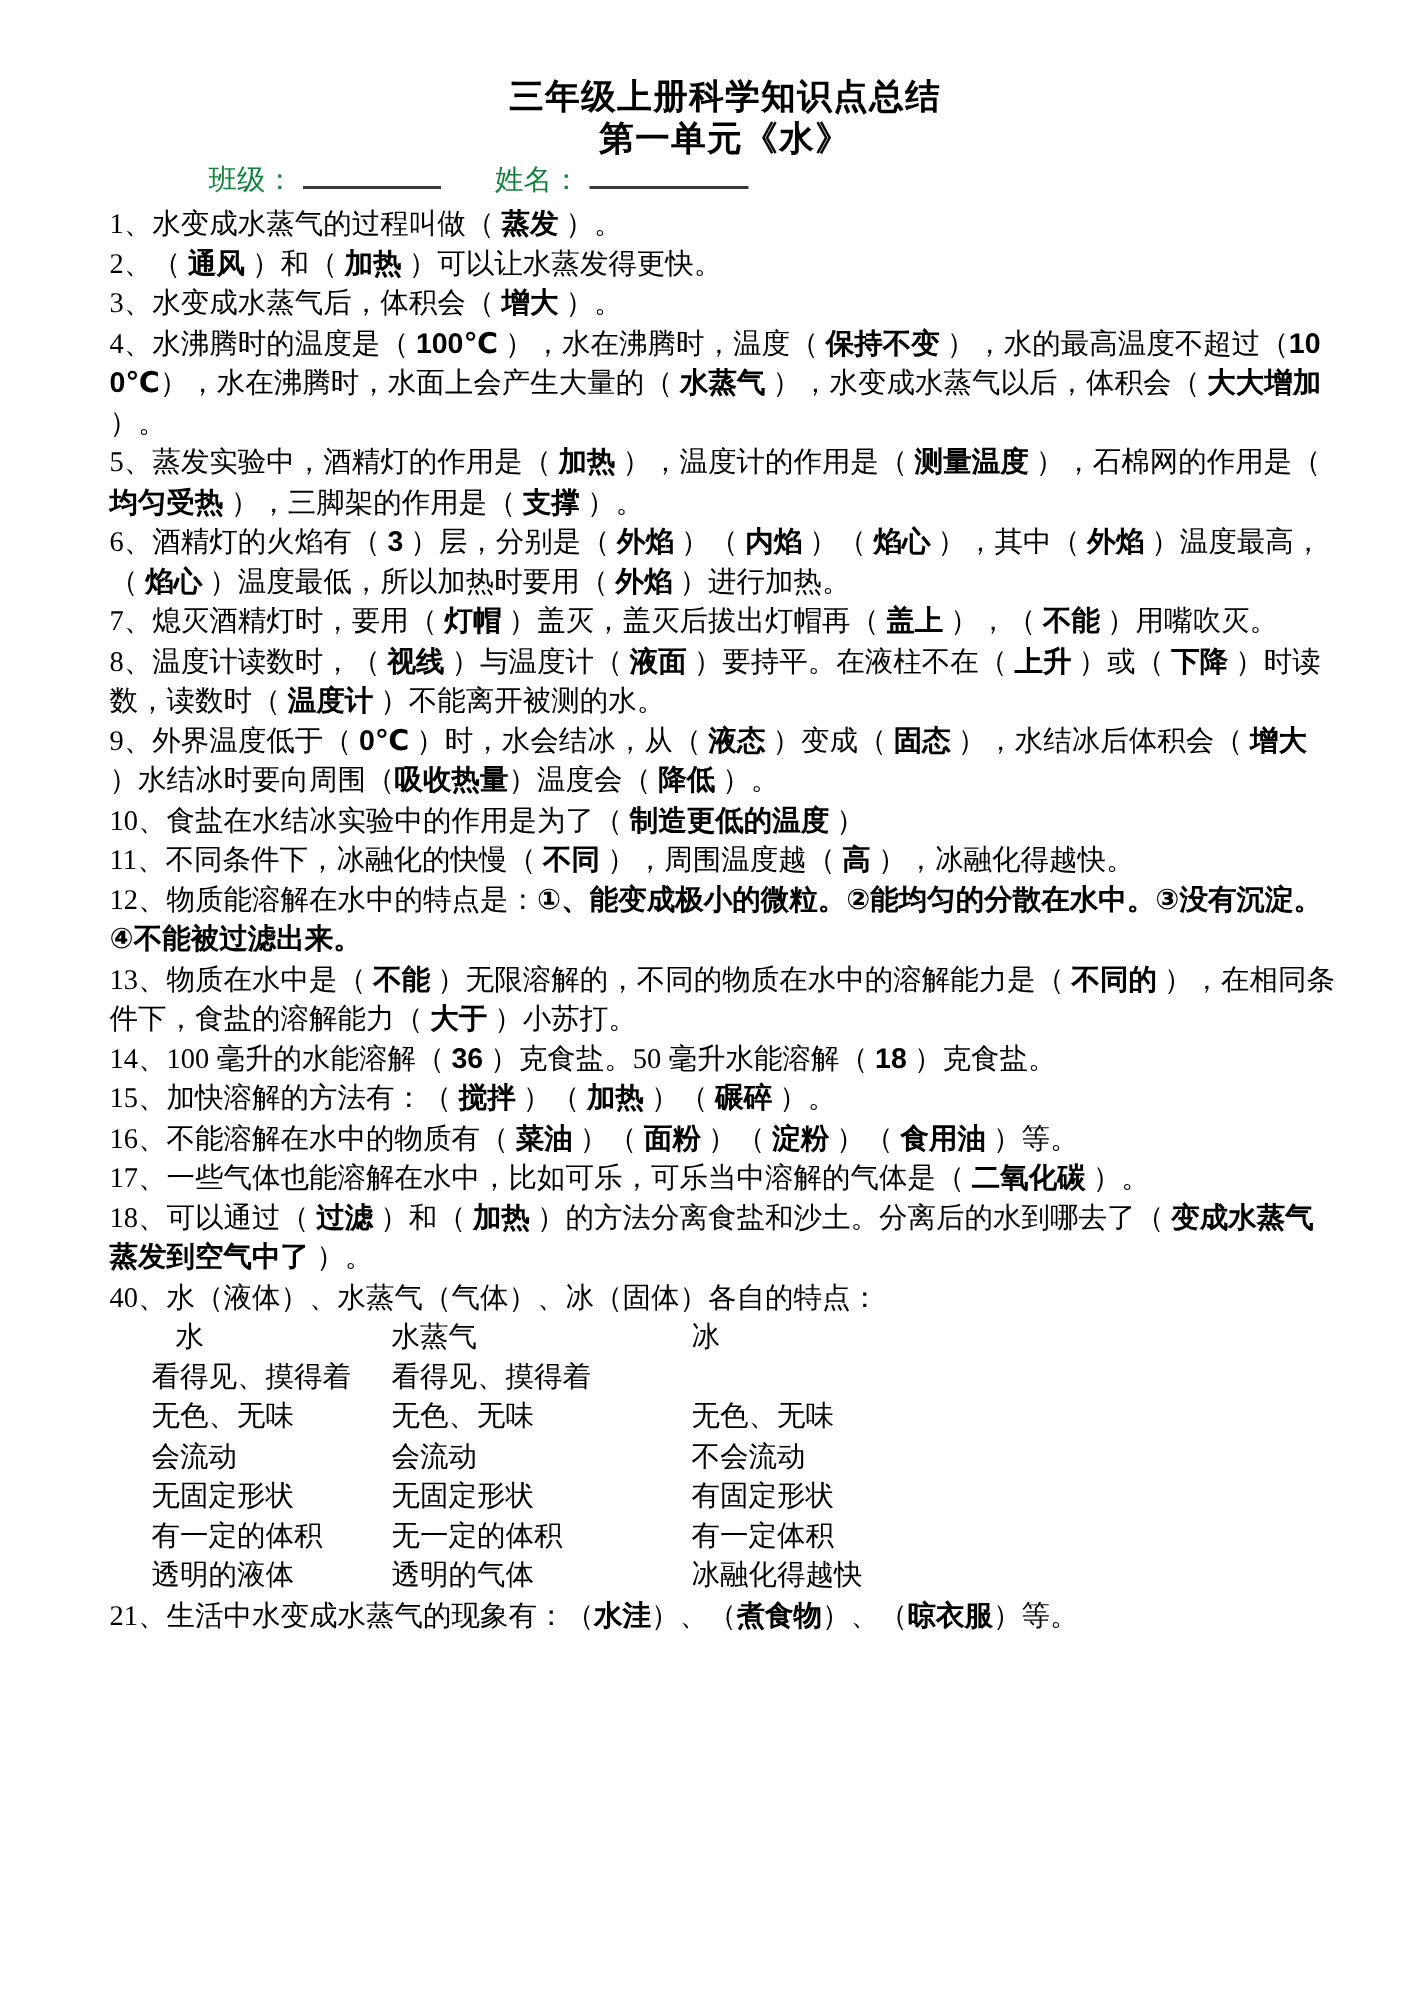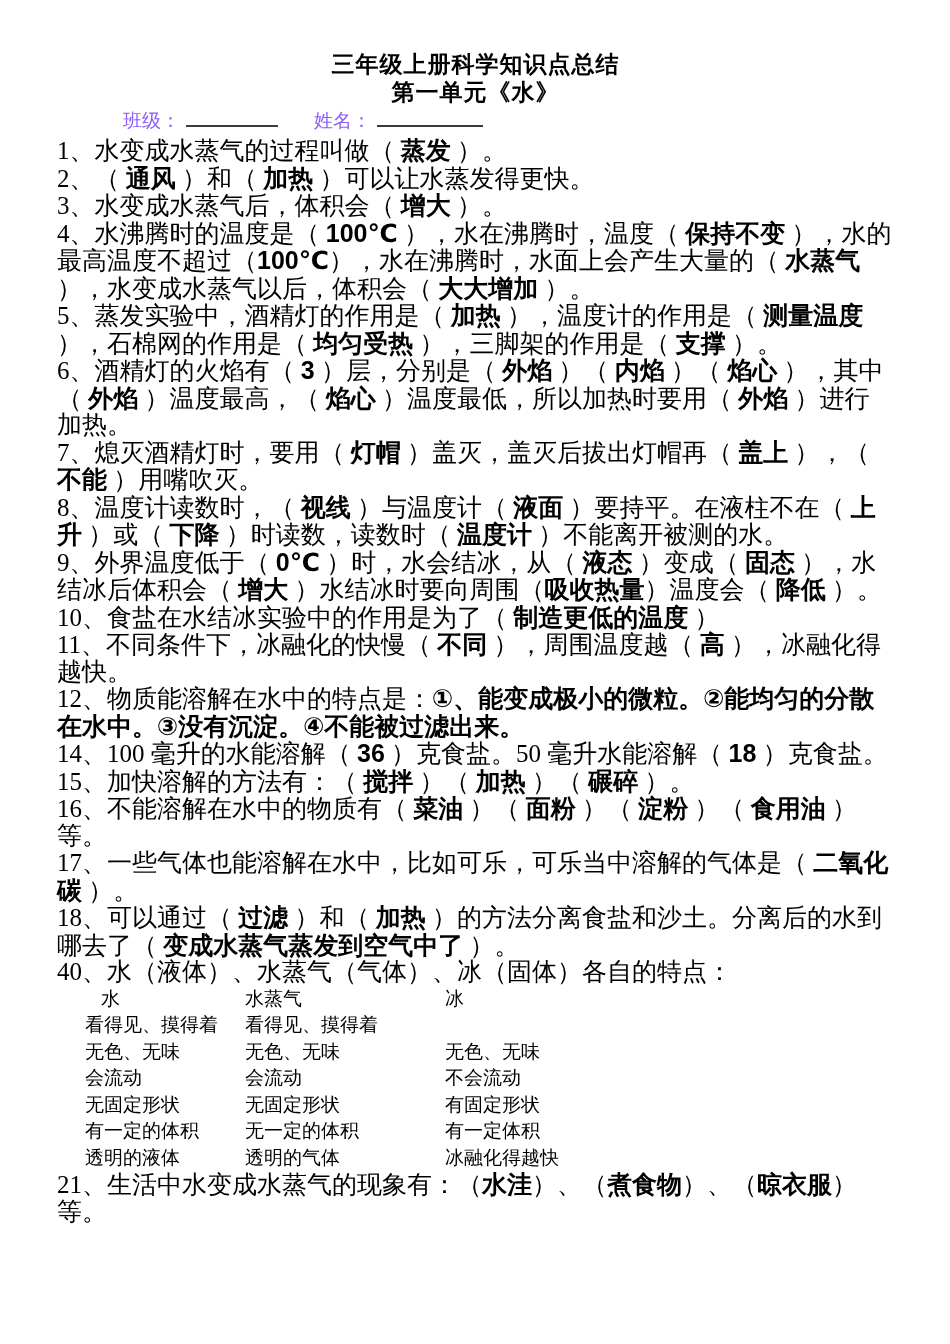--- a/index.html
+++ b/index.html
@@ -2,36 +2,36 @@
 <html lang="zh"><head>
 <meta charset="utf-8">
 <style>
   * { margin:0; padding:0; box-sizing:border-box; }
   html,body { background:#ffffff; }
   body {
     width:950px; height:1344px; overflow:hidden;
     font-family:"Liberation Serif","DejaVu Serif",serif;
     color:#000;
   }
-  .page { padding:50px 56px 0 57px; }
+  .page { padding:50px 56px 0 57px;margin-left:16px; }
   .doc-title, .unit-title {
     text-align:center; font-weight:700; font-size:23px; line-height:28px;
     font-family:"Liberation Sans","DejaVu Sans",sans-serif;
     letter-spacing:1px;
   }
   .info-line { font-size:19px; line-height:26px; padding-left:66px; margin:2px 0 3px 0; }
-  .info-label { color:#8b5cf6; }
+  .info-label { color:#15803d; }
   .blank {
     display:inline-block; height:15px;
     border-bottom:2px solid #3a3a3a;
     vertical-align:baseline;
   }
   .blank-class { width:92px; margin:0 36px 0 6px; }
   .blank-name  { width:106px; margin-left:6px; }
-  .item { font-size:25px; line-height:26.5px; word-break:break-all; }
+  .item { font-size:19px; line-height:26.5px; word-break:break-all; }
   .item .b {
     font-weight:700;
     font-family:"Liberation Sans","DejaVu Sans",sans-serif;
   }
   .states-table { margin:0; }
   .trow { display:flex; font-size:19px; line-height:26.5px; padding-left:28px; }
   .tcell { display:inline-block; }
   .tcell.c0 { width:160px; }
   .tcell.c1 { width:200px; }
   .thead-row .c0 { padding-left:16px; }
@@ -53,20 +53,21 @@
       <p class="item"><span>3、水变成水蒸气后，体积会（ </span><span class="b">增大</span><span> ）。</span></p>
       <p class="item"><span>4、水沸腾时的温度是（ </span><span class="b">100℃</span><span> ），水在沸腾时，温度（ </span><span class="b">保持不变</span><span> ），水的最高温度不超过（</span><span class="b">100℃</span><span>），水在沸腾时，水面上会产生大量的（ </span><span class="b">水蒸气</span><span> ），水变成水蒸气以后，体积会（ </span><span class="b">大大增加</span><span> ）。</span></p>
       <p class="item"><span>5、蒸发实验中，酒精灯的作用是（ </span><span class="b">加热</span><span> ），温度计的作用是（ </span><span class="b">测量温度</span><span> ），石棉网的作用是（ </span><span class="b">均匀受热</span><span> ），三脚架的作用是（ </span><span class="b">支撑</span><span> ）。</span></p>
       <p class="item"><span>6、酒精灯的火焰有（ </span><span class="b">3</span><span> ）层，分别是（ </span><span class="b">外焰</span><span> ）（ </span><span class="b">内焰</span><span> ）（ </span><span class="b">焰心</span><span> ），其中（ </span><span class="b">外焰</span><span> ）温度最高，（ </span><span class="b">焰心</span><span> ）温度最低，所以加热时要用（ </span><span class="b">外焰</span><span> ）进行加热。</span></p>
       <p class="item"><span>7、熄灭酒精灯时，要用（ </span><span class="b">灯帽</span><span> ）盖灭，盖灭后拔出灯帽再（ </span><span class="b">盖上</span><span> ），（ </span><span class="b">不能</span><span> ）用嘴吹灭。</span></p>
       <p class="item"><span>8、温度计读数时，（ </span><span class="b">视线</span><span> ）与温度计（ </span><span class="b">液面</span><span> ）要持平。在液柱不在（ </span><span class="b">上升</span><span> ）或（ </span><span class="b">下降</span><span> ）时读数，读数时（ </span><span class="b">温度计</span><span> ）不能离开被测的水。</span></p>
       <p class="item"><span>9、外界温度低于（ </span><span class="b">0℃</span><span> ）时，水会结冰，从（ </span><span class="b">液态</span><span> ）变成（ </span><span class="b">固态</span><span> ），水结冰后体积会（ </span><span class="b">增大</span><span> ）水结冰时要向周围（</span><span class="b">吸收热量</span><span>）温度会（ </span><span class="b">降低</span><span> ）。</span></p>
       <p class="item"><span>10、食盐在水结冰实验中的作用是为了（ </span><span class="b">制造更低的温度</span><span> ）</span></p>
       <p class="item"><span>11、不同条件下，冰融化的快慢（ </span><span class="b">不同</span><span> ），周围温度越（ </span><span class="b">高</span><span> ），冰融化得越快。</span></p>
       <p class="item"><span>12、物质能溶解在水中的特点是：</span><span class="b">①、能变成极小的微粒。②能均匀的分散在水中。③没有沉淀。④不能被过滤出来。</span></p>
+      <p class="item"><span>13、物质在水中是（ </span><span class="b">不能</span><span> ）无限溶解的，不同的物质在水中的溶解能力是（ </span><span class="b">不同的</span><span> ），在相同条件下，食盐的溶解能力（ </span><span class="b">大于</span><span> ）小苏打。</span></p>
       <p class="item"><span>14、100 毫升的水能溶解（ </span><span class="b">36</span><span> ）克食盐。50 毫升水能溶解（ </span><span class="b">18</span><span> ）克食盐。</span></p>
       <p class="item"><span>15、加快溶解的方法有：（ </span><span class="b">搅拌</span><span> ）（ </span><span class="b">加热</span><span> ）（ </span><span class="b">碾碎</span><span> ）。</span></p>
       <p class="item"><span>16、不能溶解在水中的物质有（ </span><span class="b">菜油</span><span> ）（ </span><span class="b">面粉</span><span> ）（ </span><span class="b">淀粉</span><span> ）（ </span><span class="b">食用油</span><span> ）等。</span></p>
       <p class="item"><span>17、一些气体也能溶解在水中，比如可乐，可乐当中溶解的气体是（ </span><span class="b">二氧化碳</span><span> ）。</span></p>
       <p class="item"><span>18、可以通过（ </span><span class="b">过滤</span><span> ）和（ </span><span class="b">加热</span><span> ）的方法分离食盐和沙土。分离后的水到哪去了（ </span><span class="b">变成水蒸气蒸发到空气中了</span><span> ）。</span></p>
       <p class="item"><span>40、水（液体）、水蒸气（气体）、冰（固体）各自的特点：</span></p>
       <div class="states-table">
         <div class="trow thead-row">
           <span class="tcell c0">水</span>
           <span class="tcell c1">水蒸气</span>

